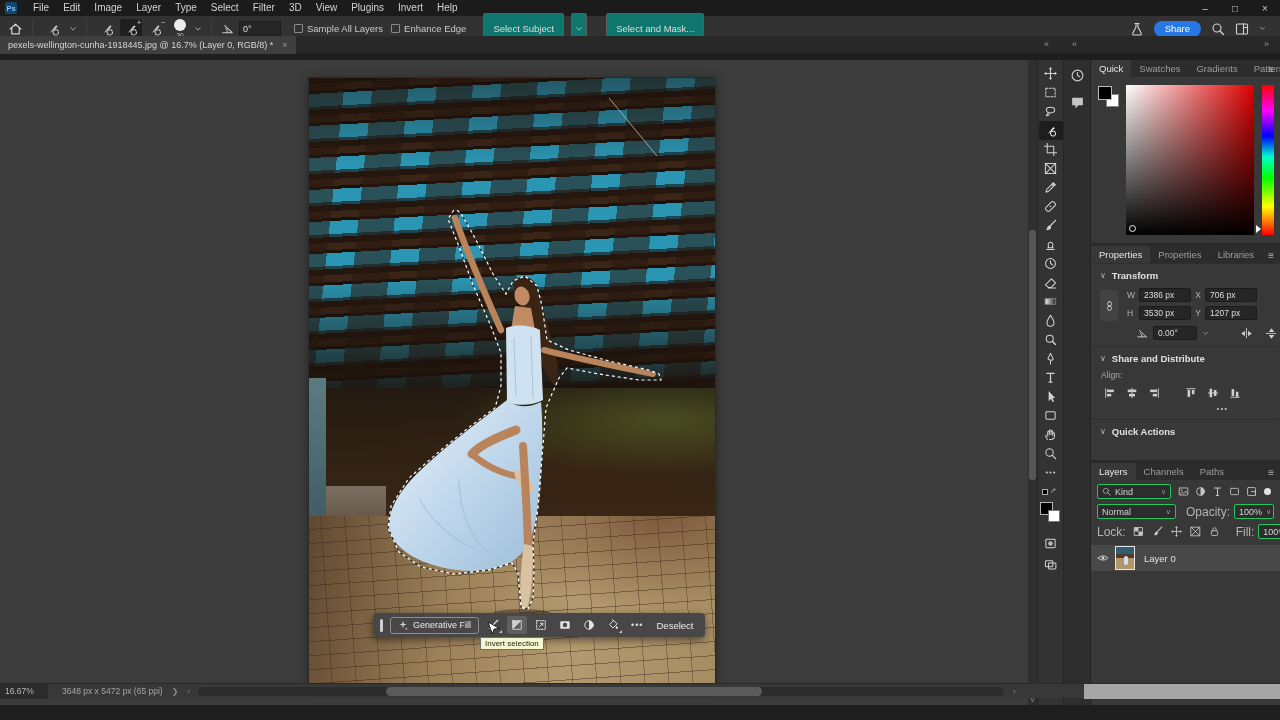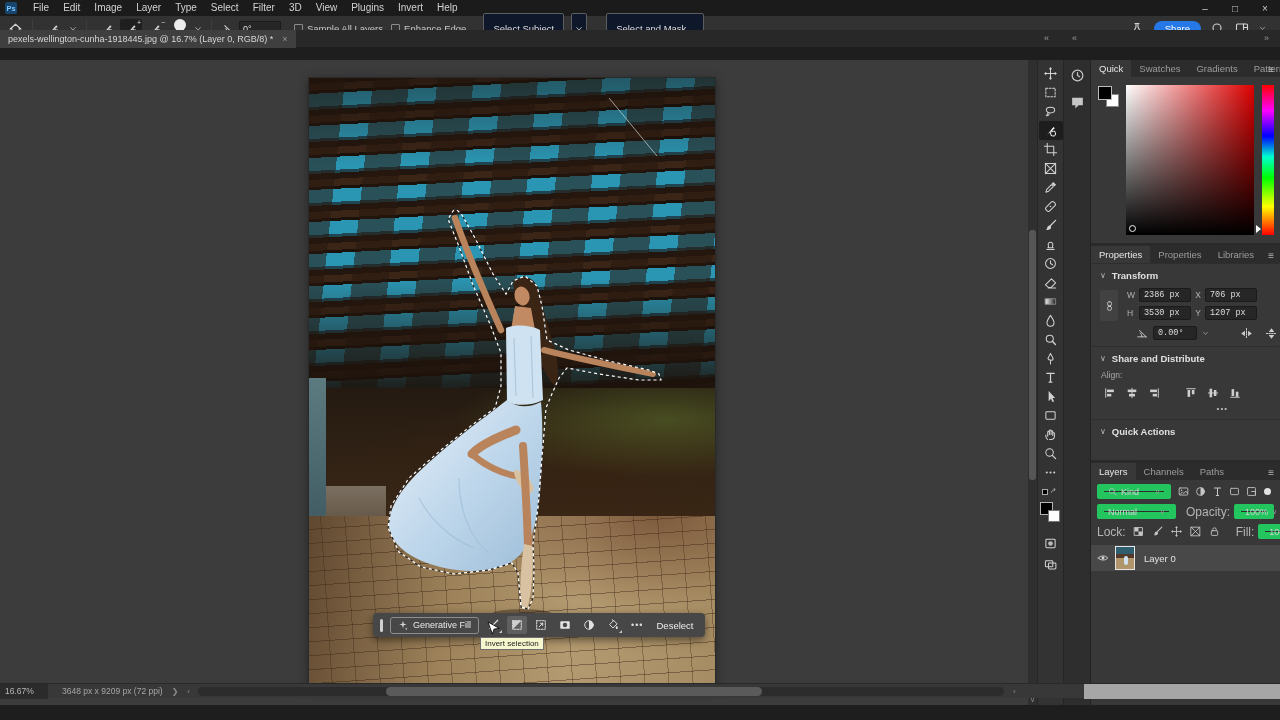--- a/index.html
+++ b/index.html
@@ -25,29 +25,29 @@
   .mode-btn.active { background:#1f1f1f; }
   .mode-sign { position:absolute; right:1px; top:0; font-size:7px; color:#ddd; }
   .bsize { display:flex; flex-direction:column; align-items:center; width:18px; }
   .bsize .dot { width:12px; height:12px; border-radius:50%; background:#ececec; }
   .bsize .num { font-size:6.5px; color:#c4c4c4; margin-top:1px; }
   .ob-input { width:42px; height:15px; background:#262626; border:1px solid #1c1c1c; color:#ddd;
     font-size:9px; padding:0 3px; font-family:"Liberation Sans",sans-serif; }
   .chk { display:flex; align-items:center; gap:4px; margin-left:8px; }
   .chk .box { width:9px; height:9px; border:1px solid #8b8b8b; border-radius:1px; background:transparent; }
   .chk .lbl { font-size:9.5px; color:#c9c9c9; }
-  .ob-btn { height:32px; padding:0 9px; background:#0f172a; border:1px solid #5d5d5d; border-radius:2px;
+  .ob-btn { height:32px; padding:0 9px; background:#0f766e; border:1px solid #5d5d5d; border-radius:2px;
     color:#dedede; font-size:9.5px; display:flex; align-items:center; }
   .ob-btn.chev { padding:0 3px; margin-left:2px; }
   #ob-right { margin-left:auto; display:flex; align-items:center; gap:10px; padding-right:6px; }
   .share-pill { height:16px; padding:0 11px; border-radius:8px; background:#2678e6; color:#fff;
     font-size:9.5px; display:flex; align-items:center; }
 
   
-  #tabbar { position:absolute; left:0; top:30px; width:1280px; height:18px; background:#282828; border-bottom:1px solid #1f1f1f; }
+  #tabbar { position:absolute; left:0; top:36px; width:1280px; height:18px; background:#282828; border-bottom:1px solid #1f1f1f; }
   #doctab { display:inline-flex; align-items:center; height:18px; padding:0 8px; background:#3f3f3f; gap:9px; }
   #doctab .t { font-size:9px; color:#d6d6d6; }
   #doctab .x { font-size:9px; color:#969696; }
   .collapse { position:absolute; top:3px; font-size:9px; color:#9a9a9a; }
 
   
   #canvasarea { position:absolute; left:0; top:60px; width:1037px; height:645px; background:#3c3c3c; }
   #vscroll { position:absolute; left:1028px; top:60px; width:9px; height:645px; background:#2f2f2f; }
   #vscroll .thumb { position:absolute; left:1px; top:170px; width:7px; height:250px; background:#565656; border-radius:3px; }
   #vscroll .arr { position:absolute; left:0; bottom:1px; width:9px; color:#8a8a8a; font-size:7px; text-align:center; }
@@ -123,35 +123,35 @@
   #pixelrow { display:flex; align-items:center; gap:8px; padding:6px 9px; }
   #pixelrow .frame { width:20px; height:16px; background:#4a4a4a; border-radius:2px; display:flex; align-items:center; justify-content:center; }
   #pixelrow .t { font-size:9.5px; color:#d4d4d4; }
   #tf-wrap { position:relative; padding:2px 9px 4px 9px; }
   #tf-link { position:absolute; left:9px; top:4px; width:18px; height:31px; background:#424242; border-radius:2px;
     display:flex; align-items:center; justify-content:center; }
   #tf-grid { margin-left:27px; display:grid; grid-template-columns:12px 52px 14px 52px; row-gap:4px; align-items:center; }
   #tf-grid .lb { font-size:8.5px; color:#b2b2b2; text-align:left; }
   #tf-grid .lb.r { text-align:right; padding-right:4px; }
   .tf-input { width:52px; height:14px; background:#262626; border:1px solid #1b1b1b; border-radius:2px;
-    color:#dcdcdc; font-size:8.5px; padding:0 4px; font-family:Liberation Mono, monospace; }
+    color:#dcdcdc; font-size:8.5px; padding:0 4px; font-family:Liberation Sans, sans-serif; }
   #anglerow { display:flex; align-items:center; gap:5px; margin:6px 0 2px 36px; }
   .tf-angle { width:44px; }
   #anglerow .flips { display:flex; gap:12px; margin-left:26px; }
   #alignlabel { font-size:8.5px; color:#a8a8a8; padding:1px 10px 2px; }
   #align-icons { display:flex; gap:5px; padding:4px 10px 2px; }
   #align-icons .ab { width:17px; height:14px; display:flex; align-items:center; justify-content:center; }
   #align-icons .ab .icon { width:12px; height:12px; color:#cecece; }
   #align-icons .gap { width:10px; }
   #aligndots { text-align:right; padding:2px 52px 6px 0; color:#bbb; font-size:8px; letter-spacing:1px; }
   #qa-space { height:18px; }
 
   
   .lrow { display:flex; align-items:center; gap:4px; padding:4px 6px 1px; }
-  .combo { height:15px; background:#2d2d2d; border:7px solid #22c55e; border-radius:2px;
+  .combo { height:15px; background:#2d2d2d; border:1px solid #22c55e; border-radius:2px;
     display:flex; align-items:center; gap:4px; padding:0 4px; color:#d2d2d2; font-size:9px; }
   .combo .cv { flex:1; }
   .combo .dn { color:#999; font-size:7px; }
   .small-lbl { font-size:12px; color:#b4b4b4; }
   .fbtn { width:17px; height:15px; display:flex; align-items:center; justify-content:center; border-radius:2px; }
   .fbtn .icon { width:11px; height:11px; color:#c6c6c6; }
   .lockbtn { width:14px; height:14px; display:flex; align-items:center; justify-content:center; }
   .lockbtn .icon { width:11px; height:11px; color:#c6c6c6; }
   #reddot { width:7px; height:7px; border-radius:50%; background:#e2e2e2; margin-left:auto; margin-right:3px; }
   #layerrow { margin-top:5px; height:26px; background:#484848; display:flex; align-items:center; }
@@ -944,21 +944,21 @@
 </div>
 <div id="tooltip">Invert selection</div>
 <div id="cursor">
   <svg viewBox="0 0 13 18">
       <path d="M1 1l4.4 12 1.7-5 5.2-.6z" fill="#fff" stroke="#000" stroke-width=".8"></path>
     </svg>
 </div>
 
 <div id="bottombar">
   <span id="zoombox">16.67%</span>
-  <span id="docinfo">3648 px x 9209 px (72 ppi)</span>
+  <span id="docinfo">3648 px x 5472 px (65 ppi)</span>
   <span class="sb-arr">❯</span>
   <span class="sb-arr">‹</span>
   <span id="hscroll">
     <span class="thumb"></span>
   </span>
   <span class="sb-arr">›</span>
   <span id="corner"></span>
 </div>
 
 </body></html>

